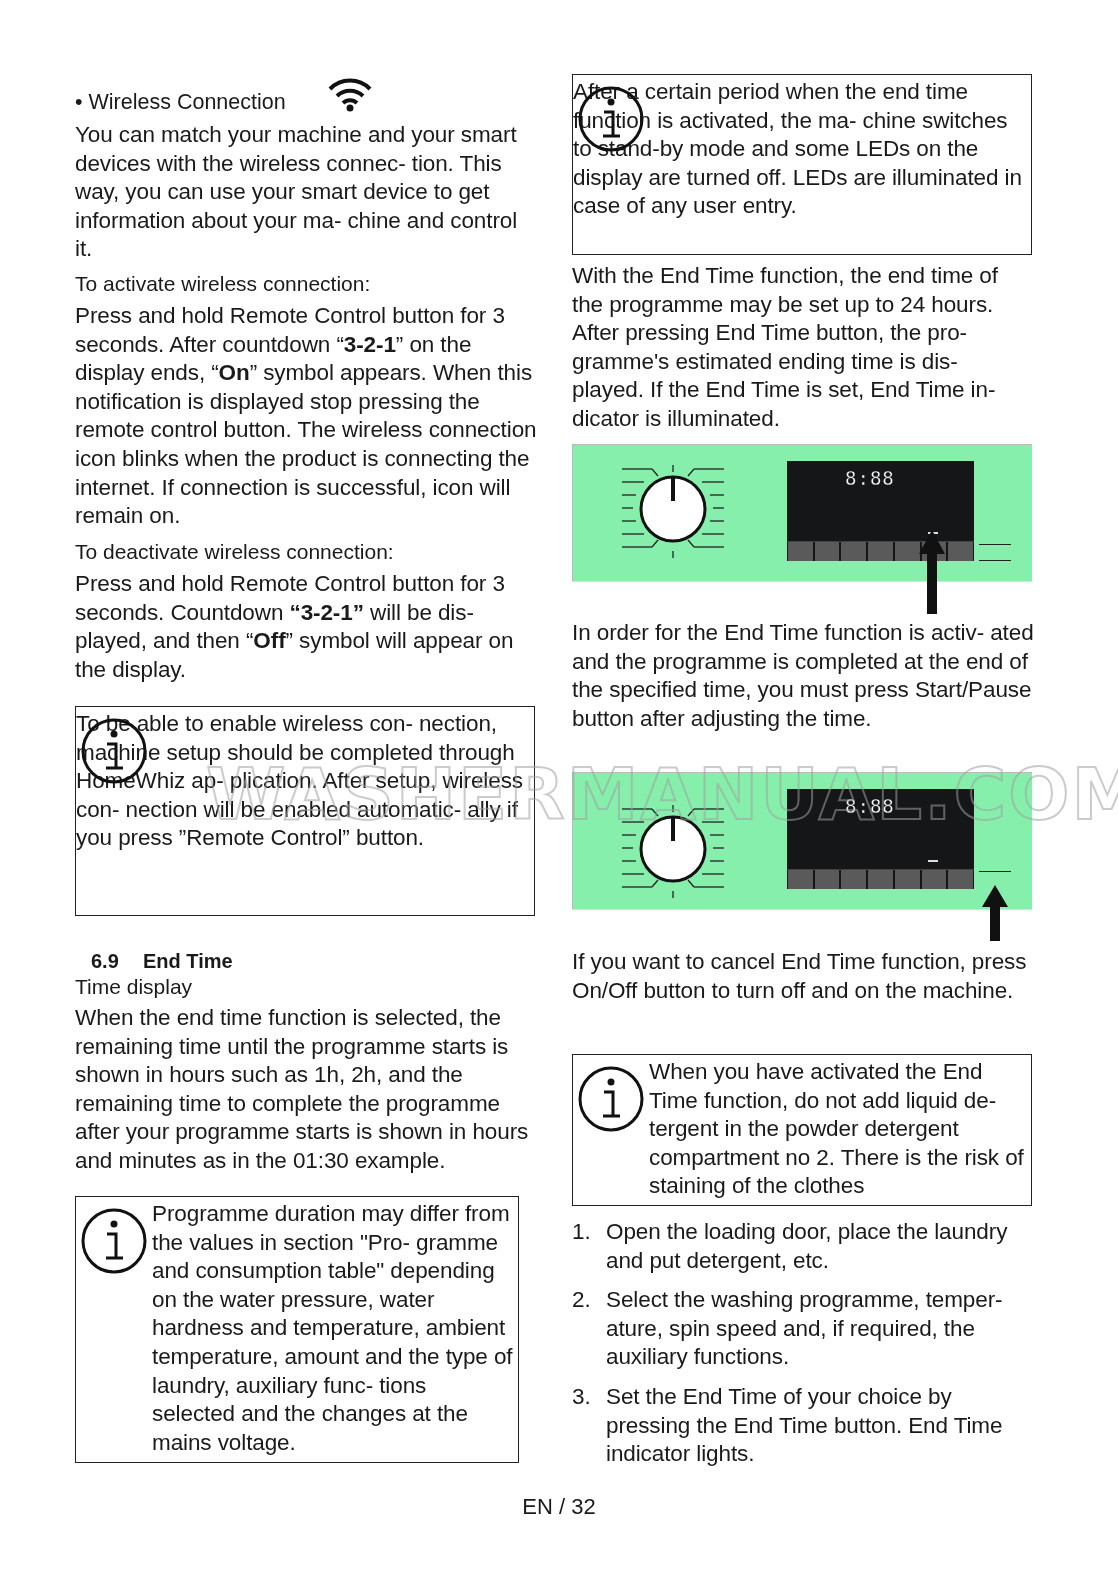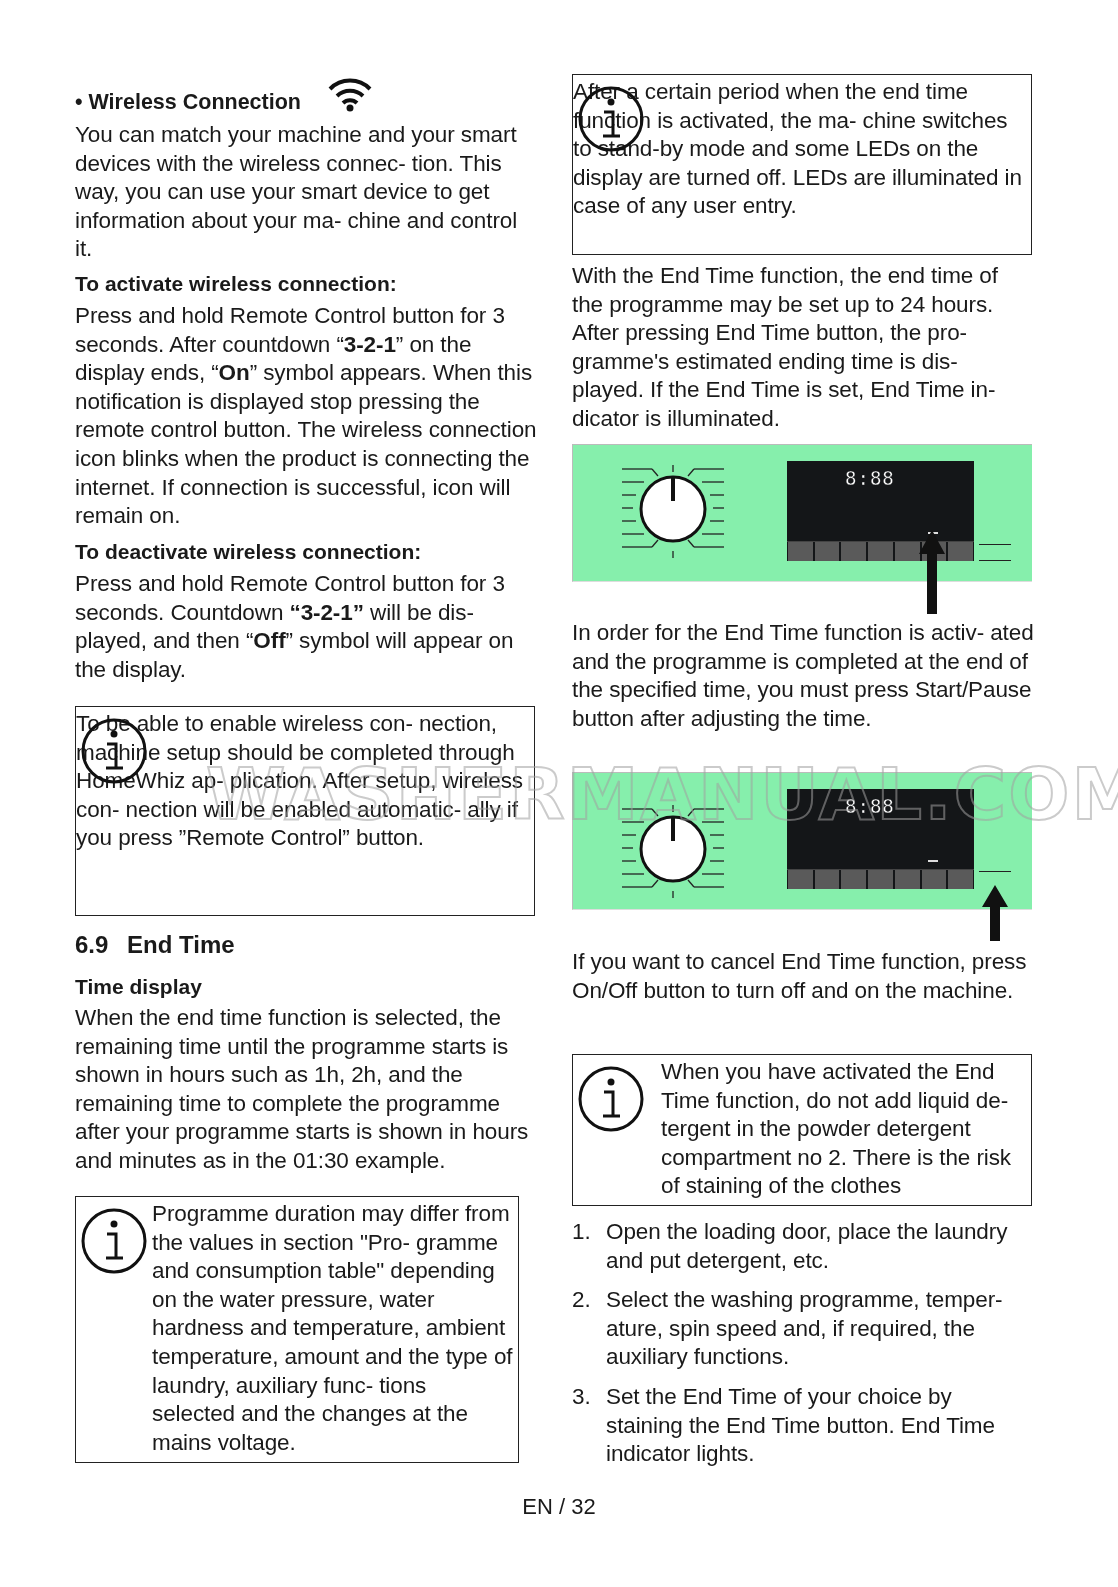--- a/index.html
+++ b/index.html
@@ -5,22 +5,22 @@
   html, body { margin: 0; padding: 0; background: #ffffff; }
   body {
     width: 1118px; height: 1587px; position: relative; overflow: hidden;
     font-family: "Liberation Sans", "DejaVu Sans", sans-serif;
     color: #1a1a1a;
   }
   .col { position: absolute; top: 0; }
   .col-left { left: 75px; width: 462px; }
   .col-right { left: 572px; width: 462px; }
   .p { font-size: 22.5px; line-height: 28.6px; margin: 0; letter-spacing: -0.1px; }
-  .h-sub { font-size: 21px; font-weight: bold; line-height: 28px; margin: 0; text-align: right; }
-  .h-sec { font-size: 24px; font-weight: bold; line-height: 30px; margin: 0; }
+  .h-sub { font-size: 21px; font-weight: normal; line-height: 28px; margin: 0; text-align: right; }
+  .h-sec { font-size: 20px; font-weight: bold; line-height: 30px; margin: 16px; }
   .h-sec .num { display: inline-block; width: 52px; }
   b { font-weight: bold; }
   .note {
     position: absolute; border: 1.2px solid #222; box-sizing: border-box;
     display: flex;
   }
   .note .icon-cell { width: 76px; flex: none; position: relative; }
   .note .icon-cell svg { position: absolute; left: 4px; top: 10px; }
   .note .txt { flex: 1; padding-top: 3px; padding-right: 4px; }
   .panel {
@@ -194,33 +194,33 @@
       </div>
     </div>
     <div style="position:absolute; left:406px; top:98px; width:32px; height:1px; background:#222;"></div>
   </div>
   <svg width="26" height="56" viewBox="0 0 26 56" style="position:absolute; left:410px; top:885px;">
     <polygon points="13,0 26,22 18,22 18,56 8,56 8,22 0,22" fill="#111"></polygon>
   </svg>
 
   <p class="p" style="position:absolute; top:948px; width:462px;">If you want to cancel End Time function, press On/Off button to turn off and on the machine.</p>
 
-  <div class="note" style="left:0; top:1054px; width:460px; height:152px;gap:12px;">
+  <div class="note" style="left:0; top:1054px; width:460px; height:152px;">
     <div class="icon-cell">
       <svg width="68" height="68" viewBox="0 0 68 68">
         <circle cx="34" cy="34" r="31" fill="none" stroke="#111" stroke-width="3"></circle>
         <circle cx="34" cy="17" r="3.5" fill="#111"></circle>
         <path d="M27 27 H36 V51 M26 51 H43" fill="none" stroke="#111" stroke-width="3"></path>
       </svg>
     </div>
     <div class="txt p">When you have activated the End Time function, do not add liquid de- tergent in the powder detergent compartment no 2. There is the risk of staining of the clothes</div>
   </div>
 
   <ol class="steps p" style="position:absolute; top:1218px; width:462px;">
     <li><span class="n">1.</span><span>Open the loading door, place the laundry and put detergent, etc.</span></li>
     <li><span class="n">2.</span><span>Select the washing programme, temper- ature, spin speed and, if required, the auxiliary functions.</span></li>
-    <li><span class="n">3.</span><span>Set the End Time of your choice by staining the End Time button. End Time indicator lights.</span></li>
+    <li><span class="n">3.</span><span>Set the End Time of your choice by pressing the End Time button. End Time indicator lights.</span></li>
   </ol>
 </div>
 
 <div class="watermark">WASHERMANUAL.COM</div>
 
 <div class="footer">EN / 32</div>
 
 </body></html>

